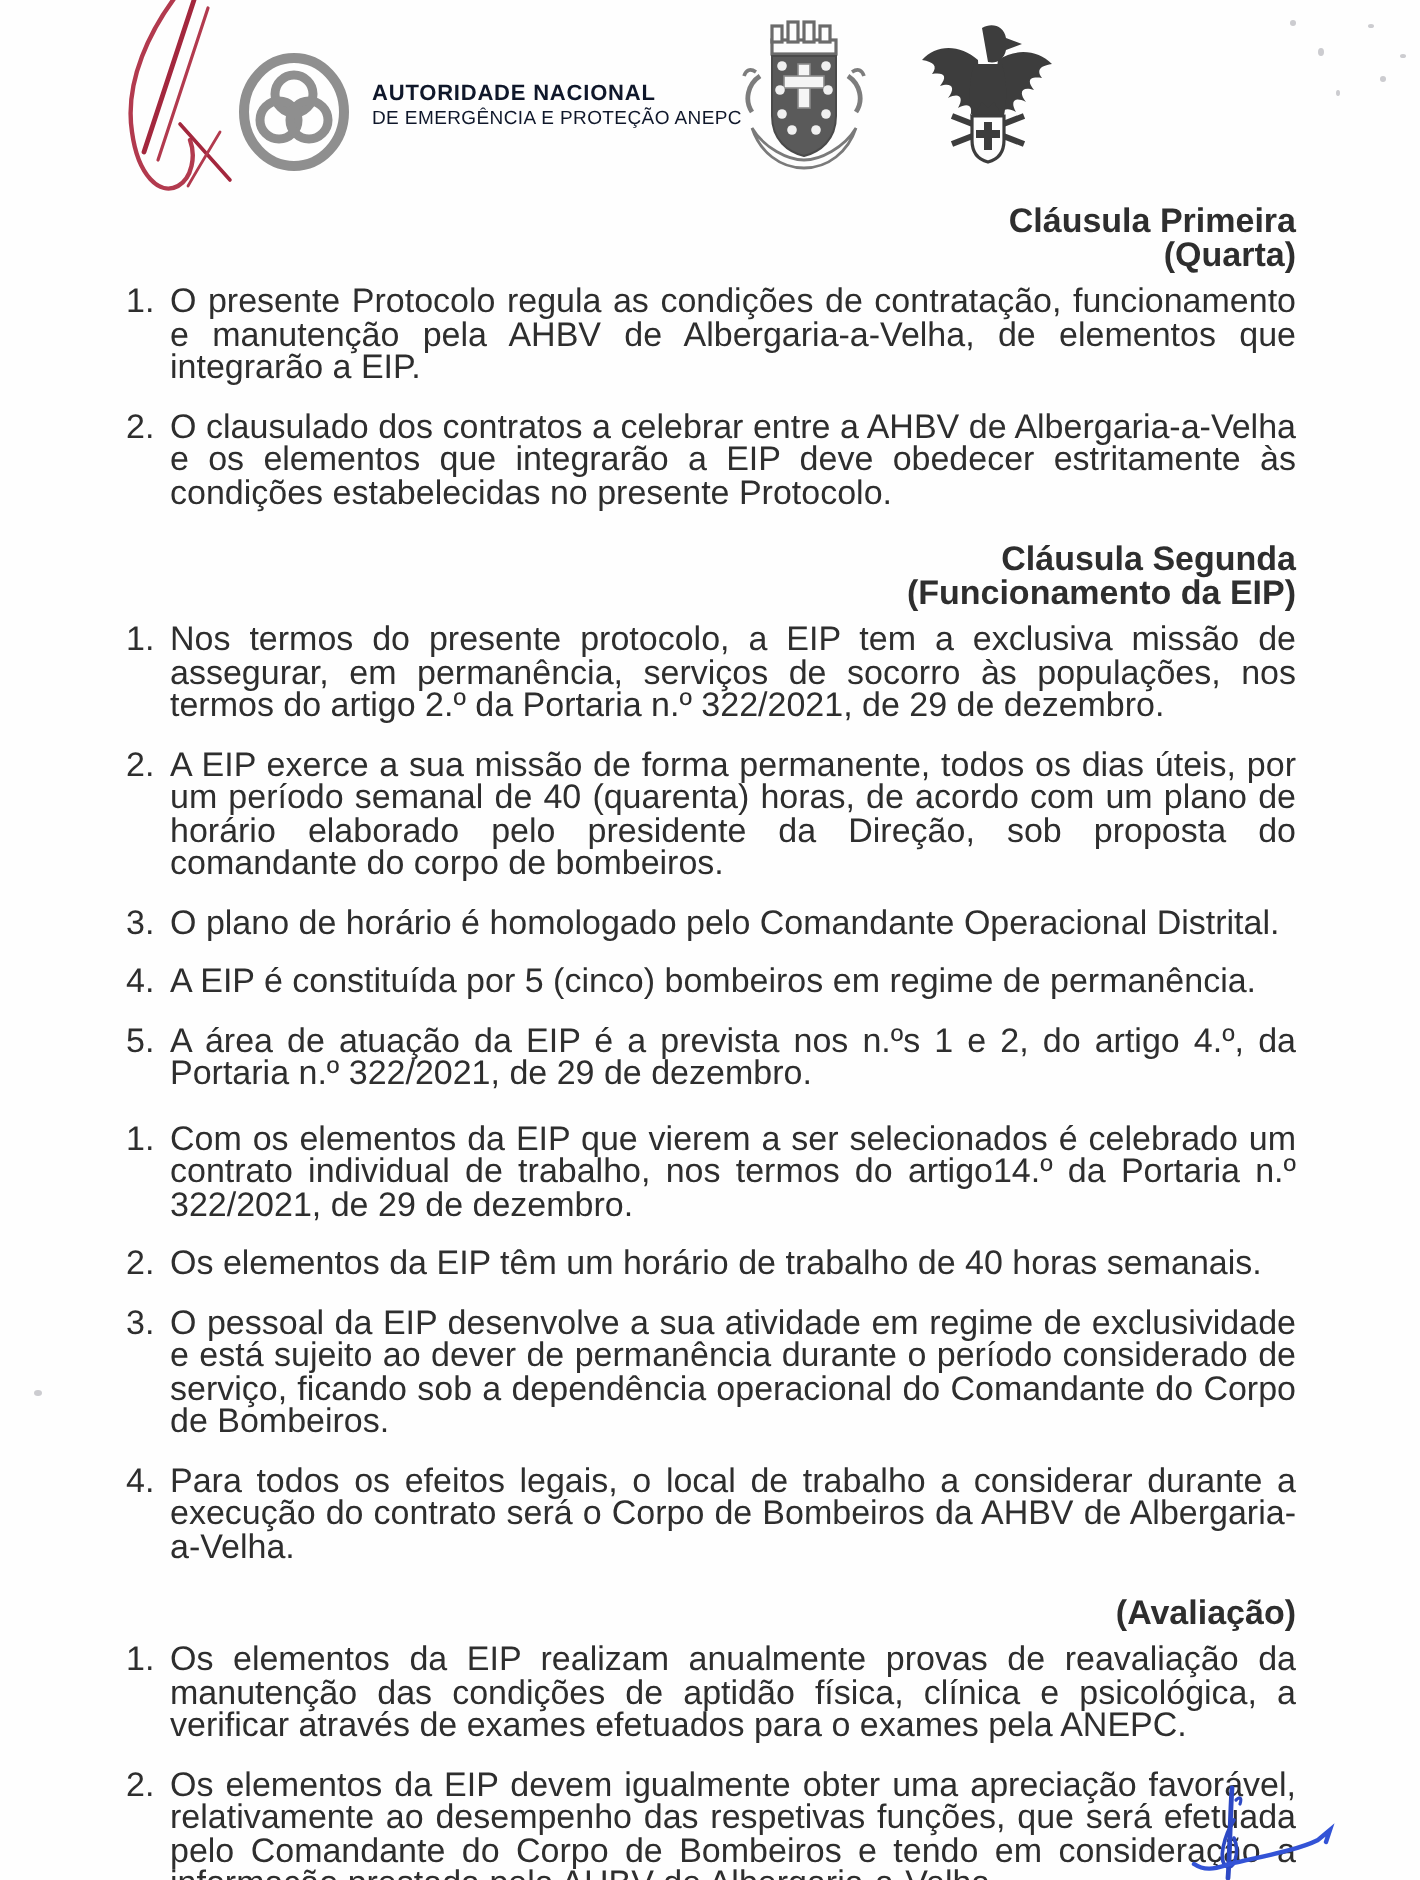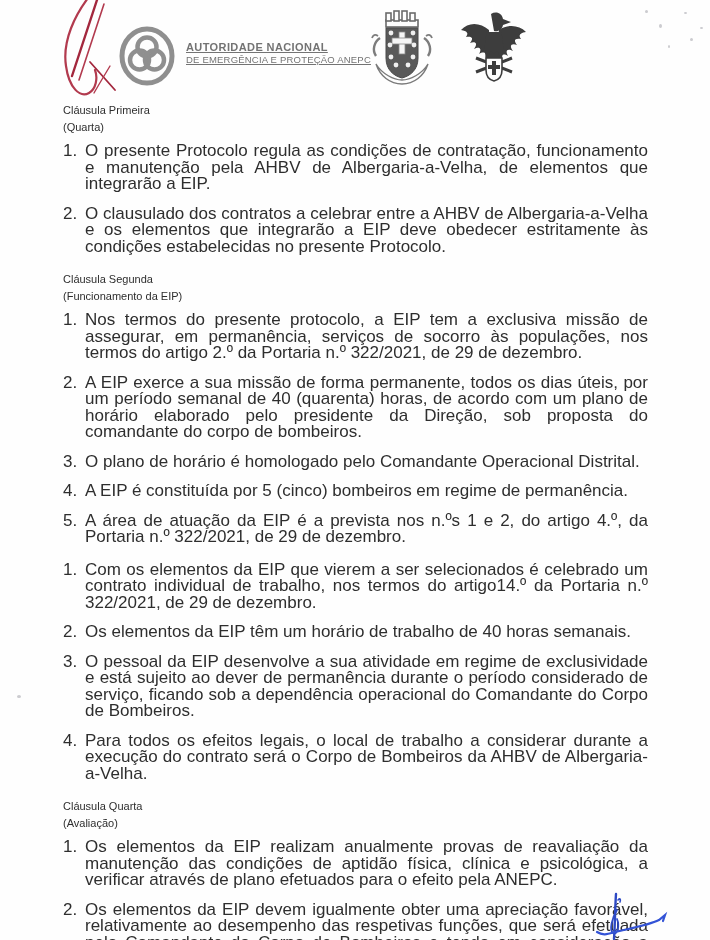--- a/index.html
+++ b/index.html
@@ -8,33 +8,33 @@
     width:710px;height:940px;
     margin:0 auto;
     background:#fefefe;
     font-family:"Liberation Sans", sans-serif;
     color:#2e2e2e;
     overflow:hidden;
   }
   
   .hdr{position:absolute;top:0;left:0;width:100%;height:100px;}
   .anepc-logo{position:absolute;left:118px;top:26px;}
-  .org-name{position:absolute;left:186px;top:41px;color:#737373;text-decoration:underline;}
+  .org-name{position:absolute;left:186px;top:41px;color:#0f172a;}
   .org-name .l1{font-weight:bold;font-size:11px;letter-spacing:.4px;line-height:13px;}
   .org-name .l2{font-size:9.5px;letter-spacing:.2px;line-height:12px;}
   .crest{position:absolute;left:366px;top:8px;}
   .eagle{position:absolute;left:458px;top:10px;}
   
   .red-mark{position:absolute;left:52px;top:-4px;}
   .blue-mark{position:absolute;left:594px;top:892px;}
   .speck{position:absolute;background:#9a9aa2;border-radius:50%;opacity:.5;}
   
   .doc-main{position:absolute;left:63px;top:102px;width:585px;}
   .clause{margin-bottom:16px;}
-  .clause-head{text-align:left;font-weight:normal;font-size:11px;line-height:17px;margin-bottom:7px;}
+  .clause-head{text-align:right;font-weight:bold;font-size:17px;line-height:17px;margin-bottom:7px;}
   ol.items{list-style:none;margin:0;padding:0;counter-reset:itm;}
   ol.items li{
     counter-increment:itm;
     position:relative;
     padding-left:22px;
     margin-bottom:13px;
     font-size:17px;
     line-height:16.5px;
     text-align:justify;
   }
@@ -170,25 +170,24 @@
       <ol class="items">
             <li>Com os elementos da EIP que vierem a ser selecionados é celebrado um contrato individual de trabalho, nos termos do artigo14.º da Portaria n.º 322/2021, de 29 de dezembro.</li>
             <li>Os elementos da EIP têm um horário de trabalho de 40 horas semanais.</li>
             <li>O pessoal da EIP desenvolve a sua atividade em regime de exclusividade e está sujeito ao dever de permanência durante o período considerado de serviço, ficando sob a dependência operacional do Comandante do Corpo de Bombeiros.</li>
             <li>Para todos os efeitos legais, o local de trabalho a considerar durante a execução do contrato será o Corpo de Bombeiros da AHBV de Albergaria-a-Velha.</li>
           </ol>
     </section>
 
     <section class="clause">
       <div class="clause-head">
-        <div>Cláusula Quarta</div>
         <div>(Avaliação)</div>
       </div>
       <ol class="items">
-            <li>Os elementos da EIP realizam anualmente provas de reavaliação da manutenção das condições de aptidão física, clínica e psicológica, a verificar através de plano efetuados para o efeito pela ANEPC.</li>
+            <li>Os elementos da EIP realizam anualmente provas de reavaliação da manutenção das condições de aptidão física, clínica e psicológica, a verificar através de exames efetuados para o exames pela ANEPC.</li>
             <li>Os elementos da EIP devem igualmente obter uma apreciação favorável, relativamente ao desempenho das respetivas funções, que será efetuada pelo Comandante do Corpo de Bombeiros e tendo em consideração a informação prestada pela AHBV de Albergaria-a-Velha.</li>
           </ol>
     </section>
   </div>
   </main>
 
 
   <svg class="blue-mark" width="76" height="48" viewBox="0 0 76 48" fill="none">
     <path d="M22,2 C21,16 21,34 20,47" stroke="#2d49c4" stroke-width="2.4" stroke-linecap="round"></path>
     <path d="M23,18 C18,26 15,38 19,41 C23,44 26,34 23,27" stroke="#2d49c4" stroke-width="1.8" stroke-linecap="round"></path>

